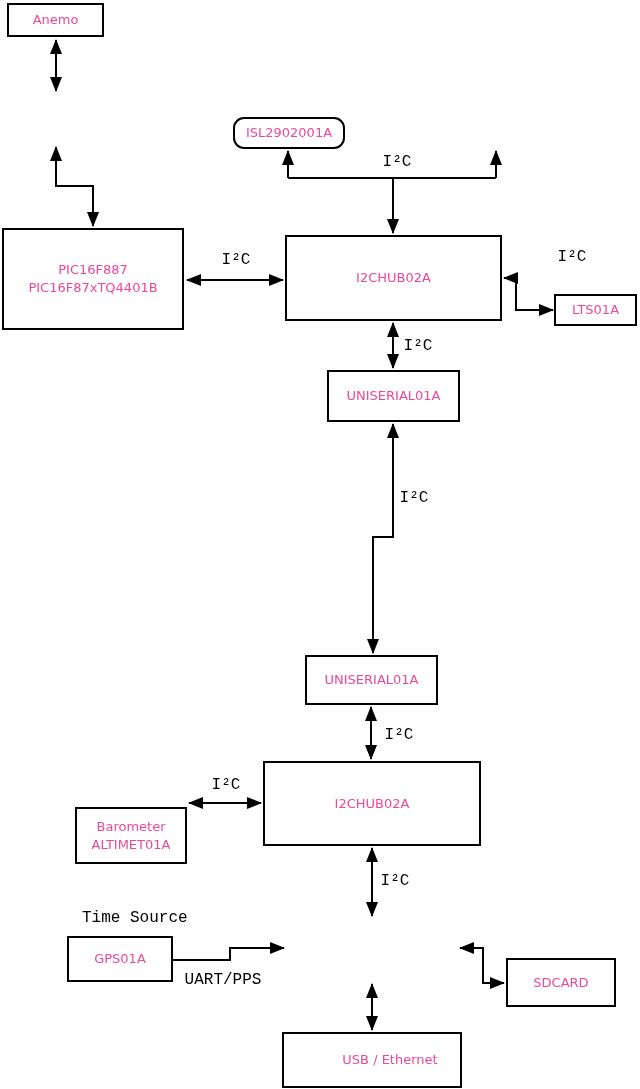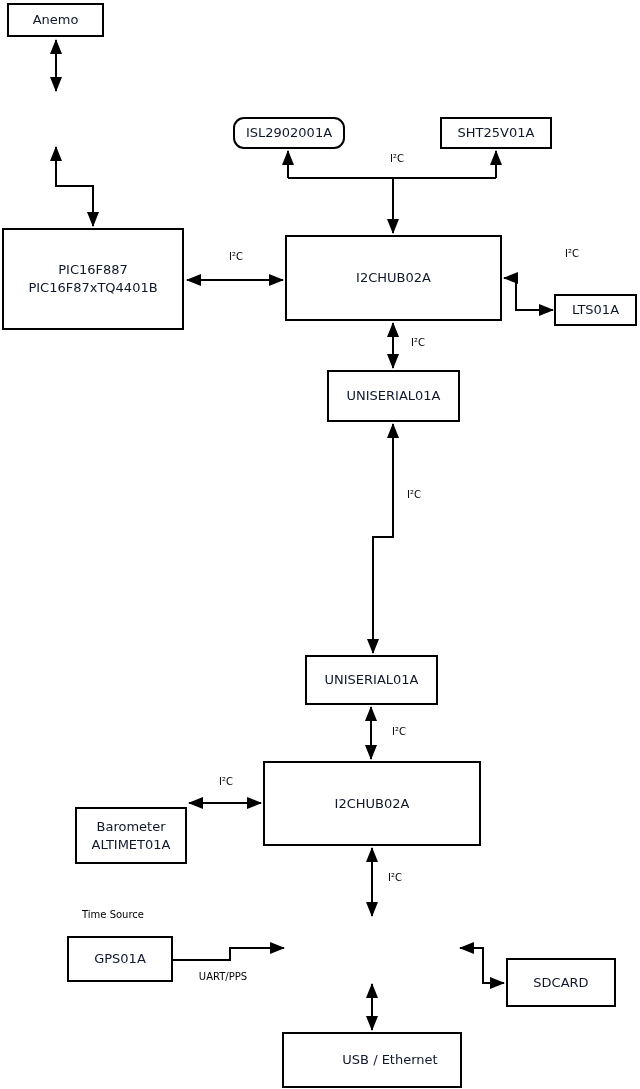--- a/index.html
+++ b/index.html
@@ -18,34 +18,35 @@
   #edges {
     position: absolute;
     left: 0; top: 0;
     width: 640px; height: 1089px;
   }
   .node {
     position: absolute;
     box-sizing: border-box;
     background: #ffffff;
     border: 2px solid #000000;
-    color: #0f172a;
+    color: #ec4899;
     font-size: 13px;
     line-height: 1.35;
     display: flex;
     align-items: center;
     justify-content: center;
     text-align: center;
     white-space: pre-line;
   }
   .elabel {
     position: absolute;
     color: #000000;
-    font-size: 10px;
+    font-size: 16px;
     white-space: nowrap;
+    font-family: Liberation Mono, monospace;
   }
   .centered { transform: translateX(-50%); }
 </style>
 </head>
 <body>
 
 <div id="canvas">
 
   <svg id="edges" viewBox="0 0 640 1089" xmlns="http://www.w3.org/2000/svg">
     <defs>
@@ -77,21 +78,20 @@
   </svg>
 
   <div class="node" style="left:7px;   top:3px;   width:97px;  height:34px;">Anemo</div>
 
 
   <div class="node" style="left:2px;   top:228px; width:182px; height:102px;">PIC16F887
 PIC16F87xTQ4401B</div>
 
   <div class="node" style="left:233px; top:117px; width:112px; height:32px;border-radius:11px;">ISL2902001A</div>
 
-  <div class="node" style="left:440px; top:117px; width:112px; height:32px;">SHT25V01A</div>
 
   <div class="node" style="left:285px; top:235px; width:217px; height:86px;">I2CHUB02A</div>
 
   <div class="node" style="left:554px; top:294px; width:83px;  height:32px;">LTS01A</div>
 
   <div class="node" style="left:327px; top:370px; width:133px; height:52px;">UNISERIAL01A</div>
 
   <div class="node" style="left:305px; top:655px; width:133px; height:50px;">UNISERIAL01A</div>
 
   <div class="node" style="left:263px; top:761px; width:218px; height:85px;">I2CHUB02A</div>

